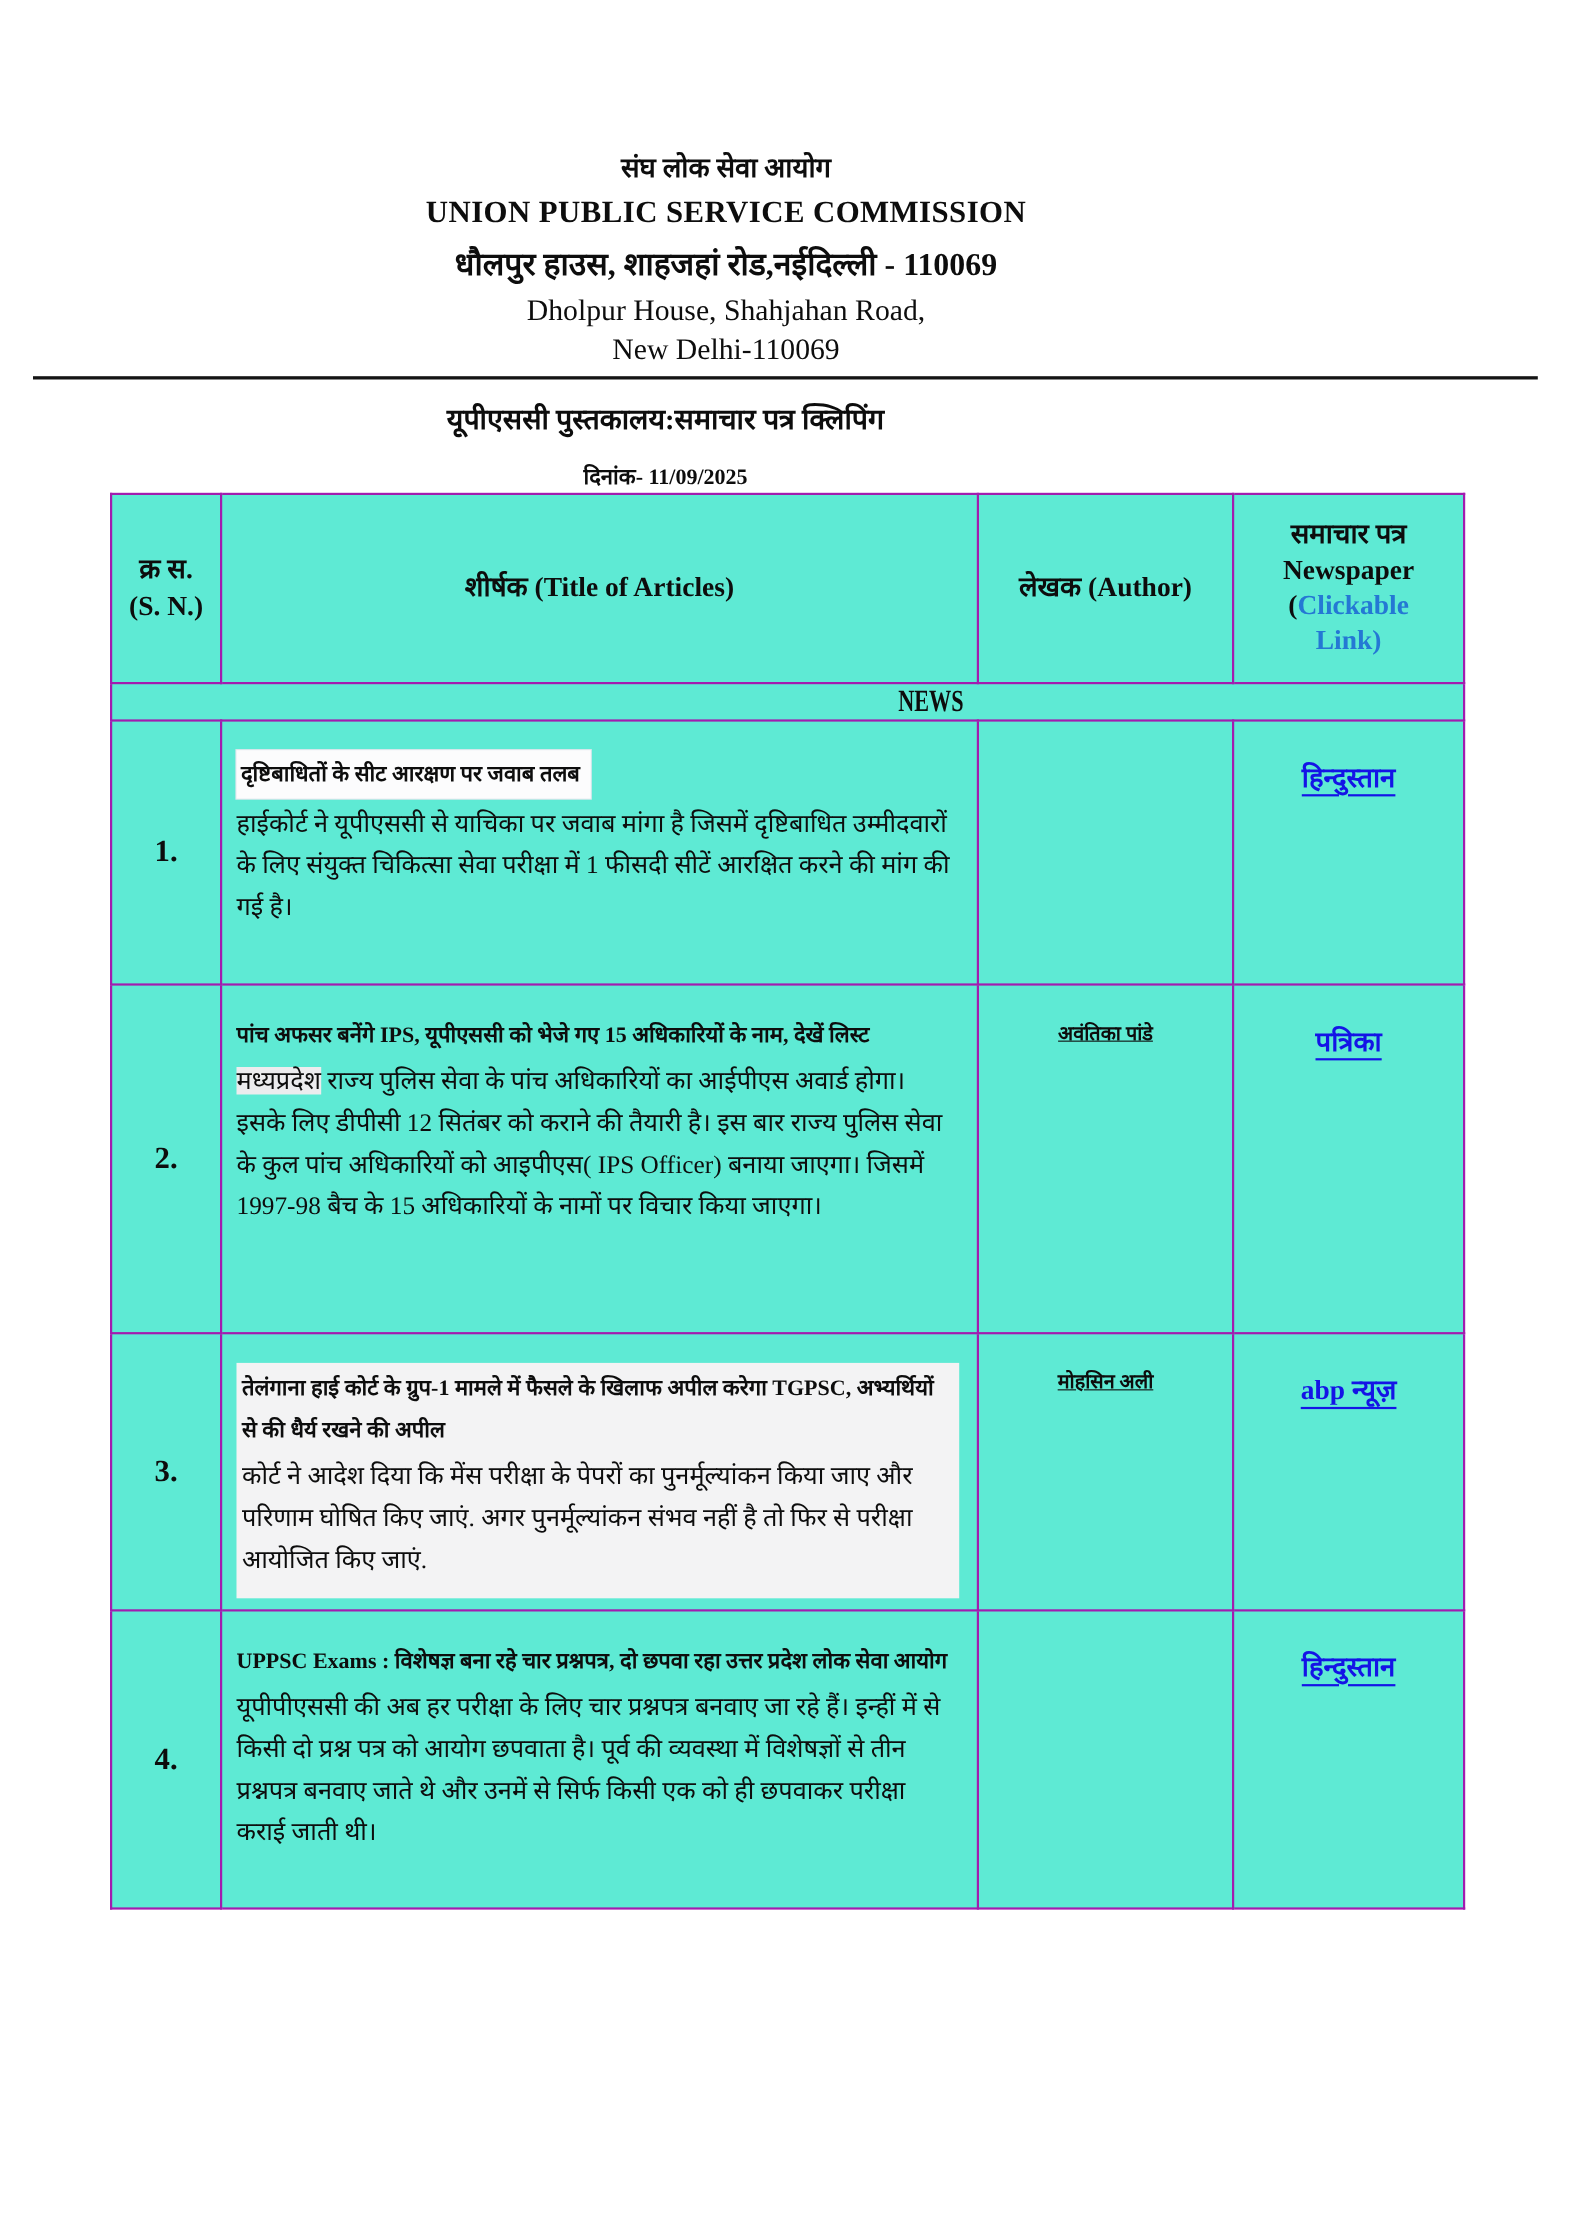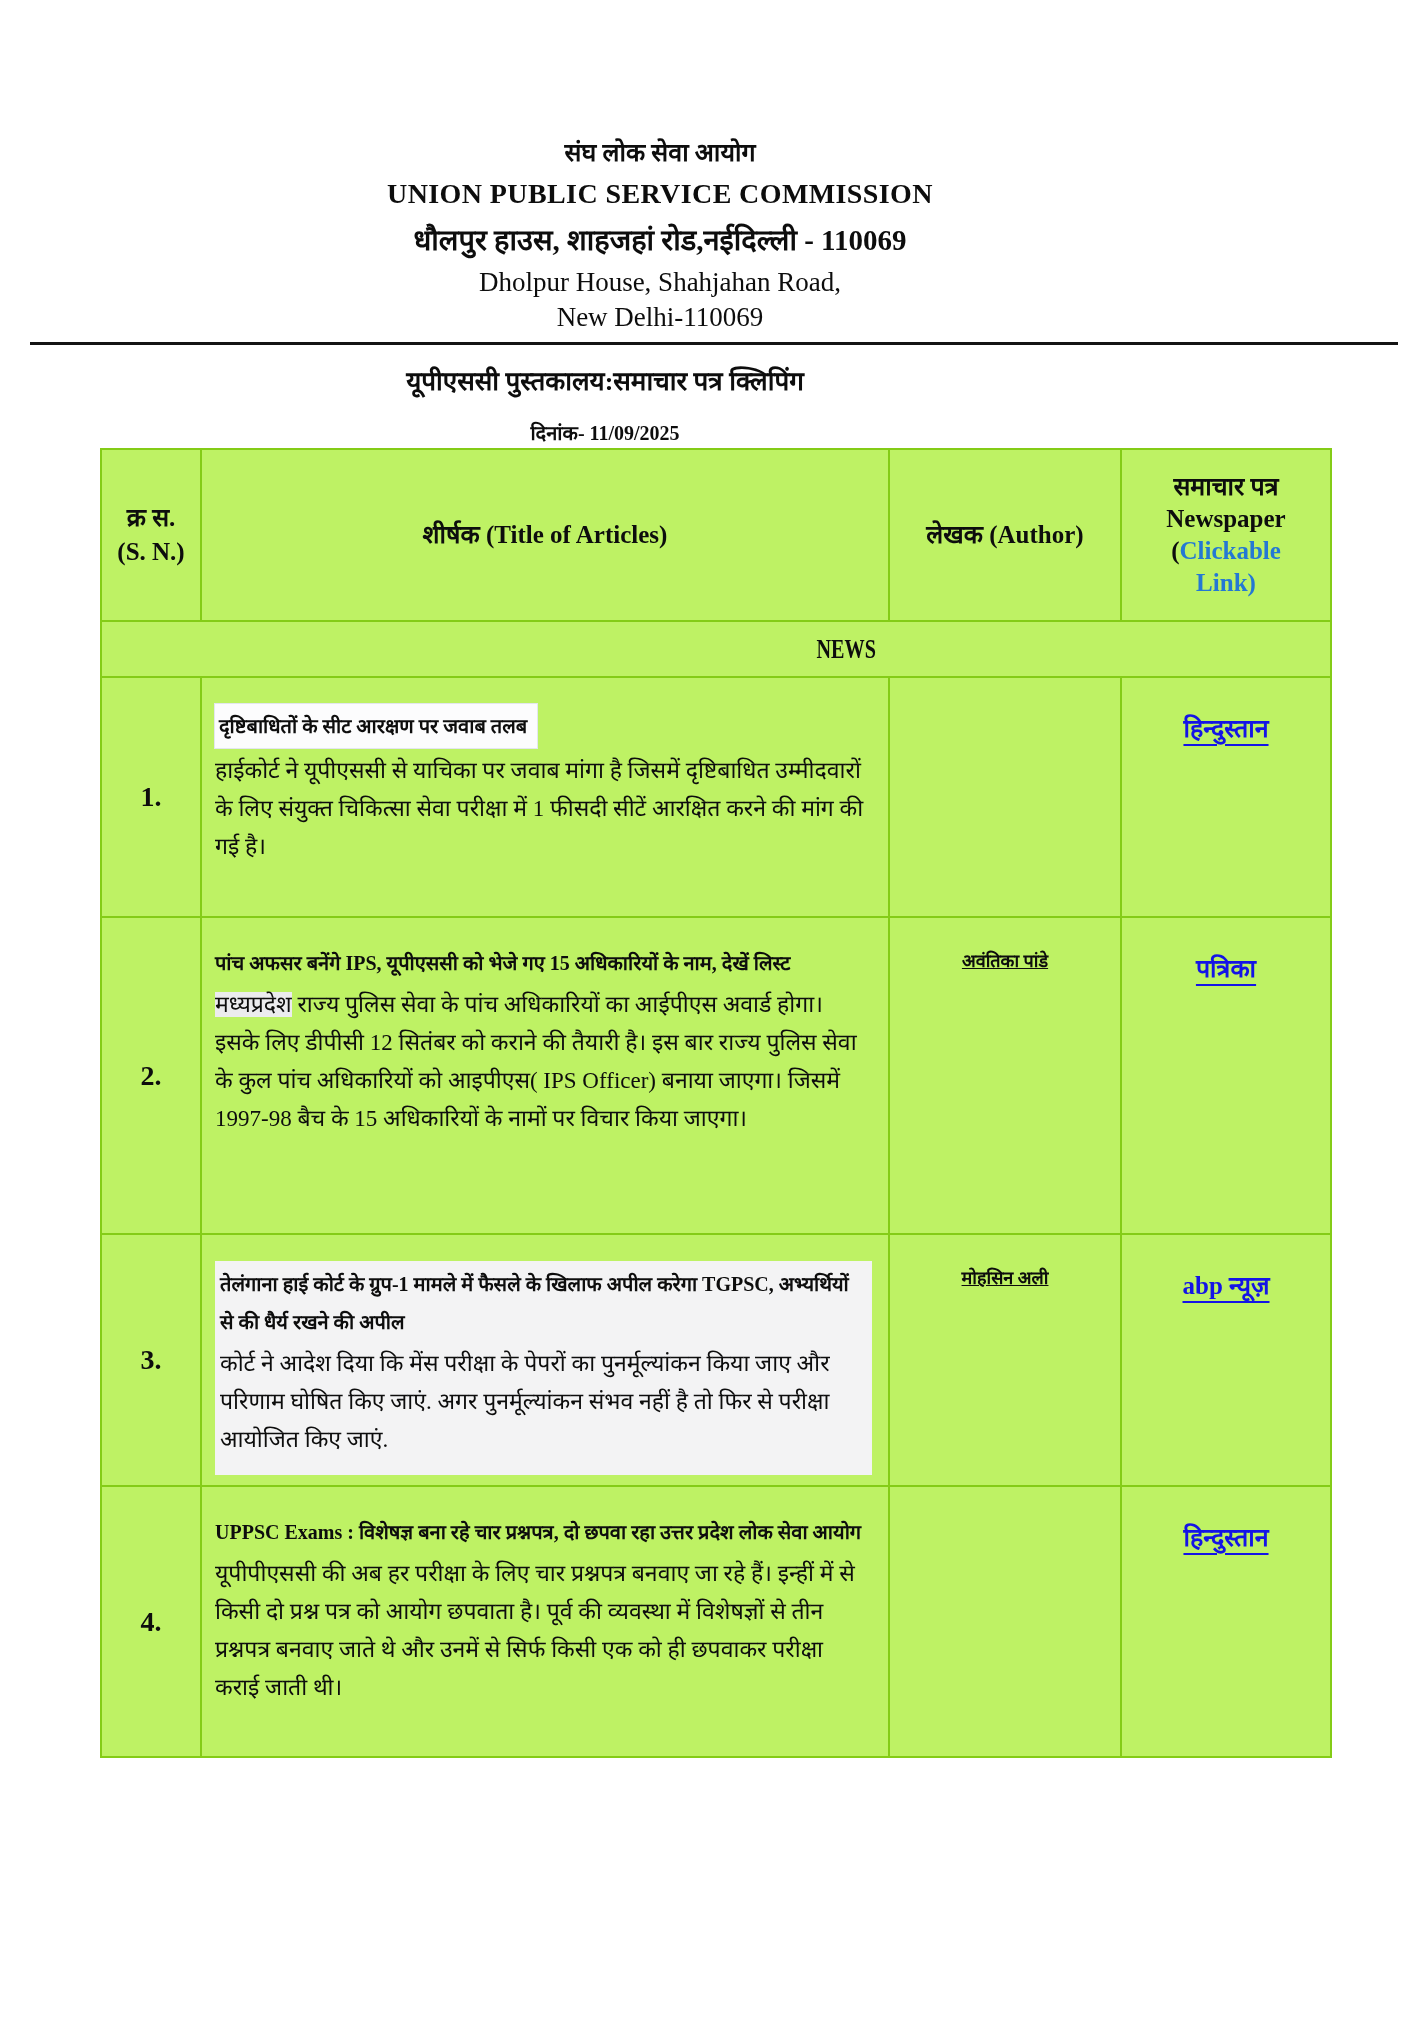--- a/index.html
+++ b/index.html
@@ -23,29 +23,29 @@
   
   .subtitle-block { position:absolute; top:362px; left:0; width:1210px; text-align:center; }
   .doc-title { font-size:26px; font-weight:700; margin-bottom:21px; }
   .doc-date  { font-size:20px; font-weight:700; }
 
   
   table.clip {
     position:absolute; top:448px; left:100px; width:1230px;
     border-collapse:collapse; table-layout:fixed;
   }
-  table.clip td { border:2px solid #84cc16; vertical-align:top; background:#bef264; }
+  table.clip td { border:2px solid #a21caf; vertical-align:top; background:#5eead4; }
 
   tr.hdr-row { height:172px; }
   tr.hdr-row td { vertical-align:middle; text-align:center; font-weight:700; }
   .hdr-line   { font-size:25px; line-height:34px; }
   .np-line    { font-size:25px; line-height:32px; font-weight:700; }
   .blue-txt   { color:#2478d4; }
 
-  tr.news-row { height:56px; }
+  tr.news-row { height:34px; }
   .news-cell  { vertical-align:middle !important; text-align:center; }
   .news-label {
     display:inline-block; font-weight:700; font-size:28px; letter-spacing:0px;
     transform:translateX(130px) scaleX(0.72);
   }
 
   .sn-cell    { text-align:center; vertical-align:middle !important; font-size:28px; font-weight:700; }
   .title-cell { padding:26px 16px 10px 13px; }
   .article-title { font-weight:700; font-size:20px; line-height:38px; }
   .article-title.boxed {

